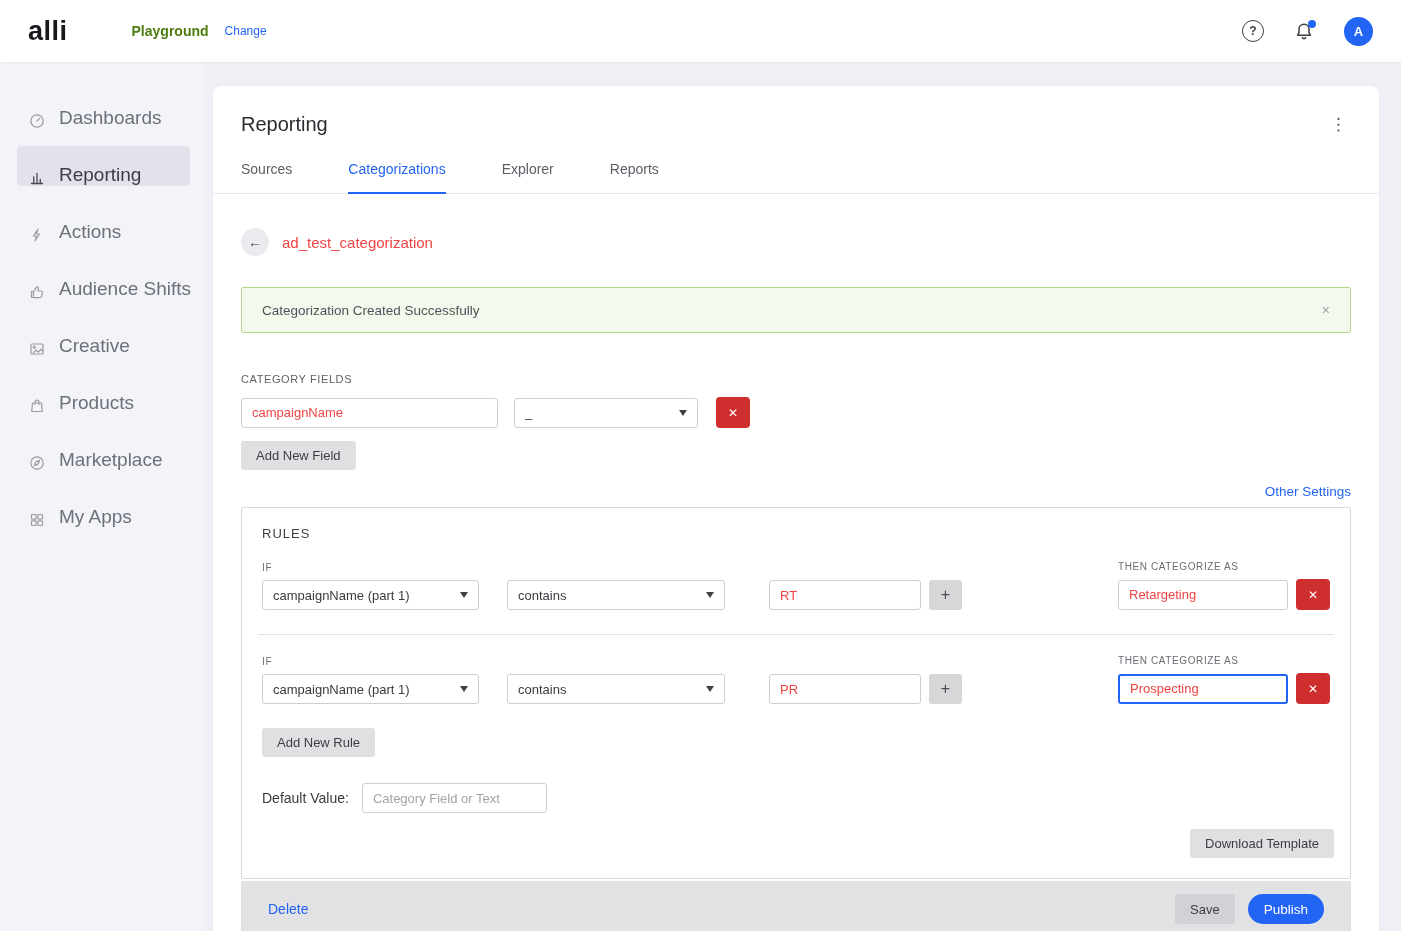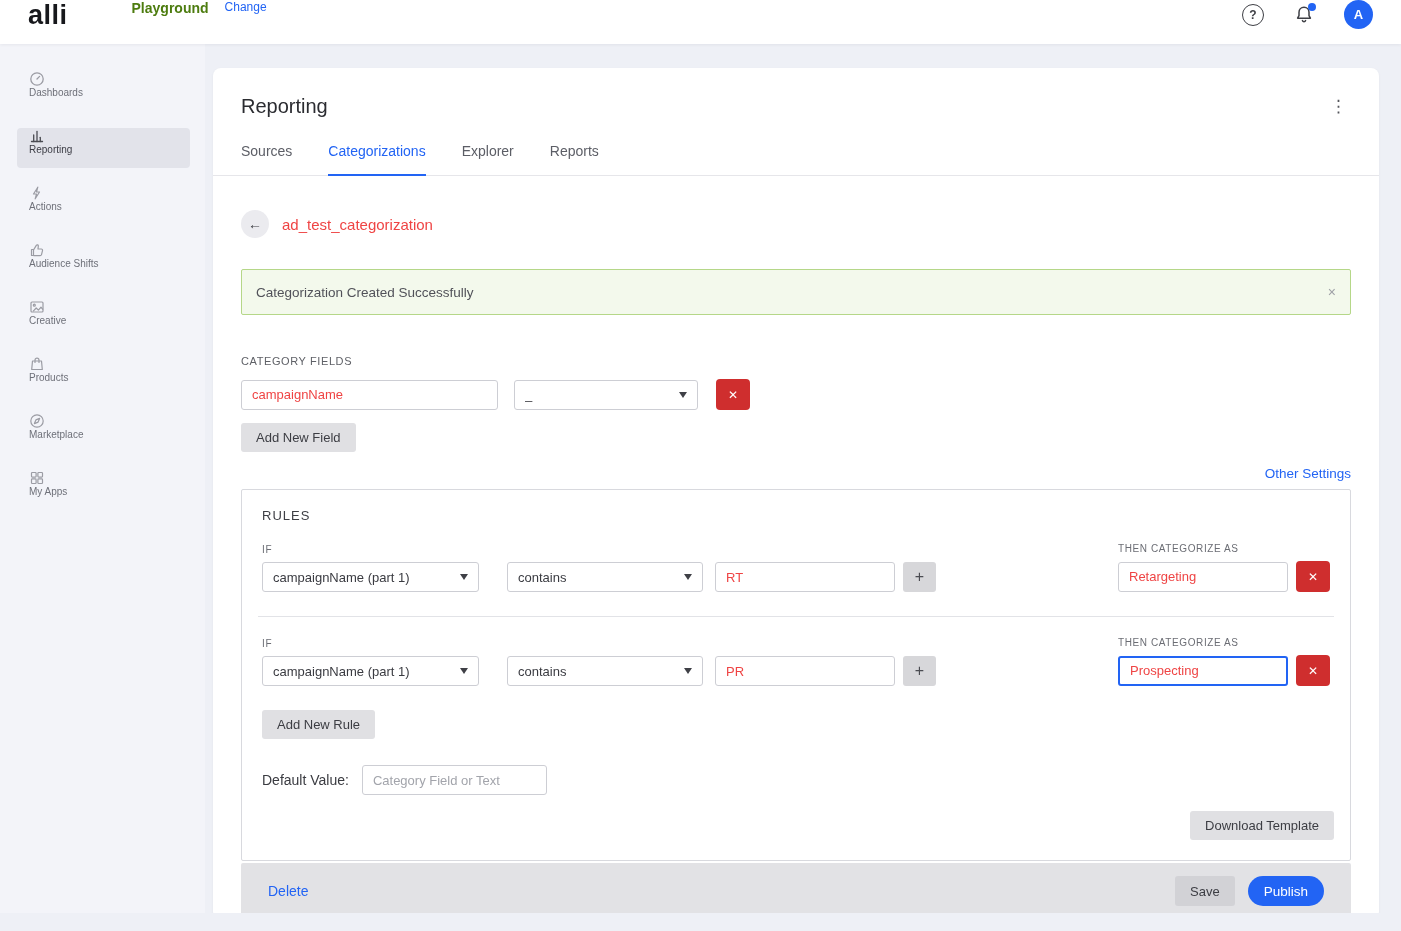--- a/index.html
+++ b/index.html
@@ -10,21 +10,21 @@
   }
   *{box-sizing:border-box;}
   html,body{margin:0;padding:0;}
   body{
     width:1401px;height:931px;overflow:hidden;
     font-family:"Liberation Sans",sans-serif;
     background:#eef0f6;color:#3a3b41;
   }
   
   .topbar{
-    height:44px;background:#fff;display:flex;align-items:flex-start;
+    height:62px;background:#fff;display:flex;align-items:center;
     padding:0 28px;position:relative;z-index:5;
     box-shadow:0 1px 3px rgba(20,20,40,.06);
   }
   .logo{font-size:27px;font-weight:700;letter-spacing:.5px;color:#17181c;margin-right:64px;cursor:pointer;}
   .workspace-name{font-size:14px;font-weight:700;color:#4d7c0f;}
   .change-link{font-size:12px;color:var(--accent);margin-left:16px;cursor:pointer;text-decoration:none;}
   .topbar-right{margin-left:auto;display:flex;align-items:center;gap:30px;}
   .help-icon{
     width:22px;height:22px;border:1.7px solid #3e3f45;border-radius:50%;
     display:flex;align-items:center;justify-content:center;
@@ -34,52 +34,52 @@
   .bell-dot{position:absolute;top:-2px;right:-2px;width:8px;height:8px;border-radius:50%;background:var(--accent);}
   .avatar{
     width:29px;height:29px;border-radius:50%;background:var(--accent);
     color:#fff;font-size:13px;font-weight:700;
     display:flex;align-items:center;justify-content:center;cursor:pointer;
   }
   
   .shell{display:flex;height:869px;}
   .sidebar{width:205px;background:#f3f4f9;padding-top:27px;flex-shrink:0;}
   .side-item{
-    display:flex;align-items:flex-start;height:40px;
+    display:flex;align-items:flex-end;height:40px;
     margin:0 15px 17px 17px;padding:0 12px;border-radius:4px;
-    color:#6e7079;font-size:10px;cursor:pointer;white-space:nowrap;flex-direction:column;
+    color:#6e7079;font-size:19px;cursor:pointer;white-space:nowrap;
   }
   .side-item .sicon{width:16px;height:16px;margin-right:14px;display:flex;color:#9b9ca4;}
   .side-item.active{background:#e2e3ea;color:#3c3d45;}
   .side-item.active .sicon{color:#4a4b52;}
   .main{flex:1;padding:24px 22px 0 8px;overflow:hidden;}
   .card{
     background:#fff;border-radius:8px;min-height:838px;
     box-shadow:0 1px 3px rgba(20,20,40,.05);
   }
   
   .card-head{display:flex;align-items:center;justify-content:space-between;padding:26px 26px 0 28px;}
   .card-title{font-size:20px;color:#2b2c31;}
   .kebab{font-size:17px;color:#55565c;cursor:pointer;padding:2px 6px;}
-  .tabs{display:flex;gap:36px;padding:0 28px;margin-top:24px;border-bottom:1px solid #e6e6ea;}
+  .tabs{display:flex;gap:56px;padding:0 28px;margin-top:24px;border-bottom:1px solid #e6e6ea;}
   .tab{font-size:14px;color:#5c5e66;padding-bottom:15px;cursor:pointer;}
   .tab.active{color:var(--accent);border-bottom:2px solid var(--accent);margin-bottom:-1px;}
   
   .content{padding:34px 28px 0;}
   .back-row{display:flex;align-items:center;gap:13px;}
   .back-btn{
     width:28px;height:28px;border-radius:50%;background:#ebebef;border:none;
     display:flex;align-items:center;justify-content:center;
     font-size:14px;color:#3c3d42;cursor:pointer;
   }
   .cat-name{font-size:15px;color:#ef4444;}
   .banner{
     margin-top:31px;height:46px;background:var(--success-bg);
     border:1px solid var(--success-border);border-radius:2px;
-    display:flex;align-items:center;padding:0 14px;
+    display:flex;align-items:center;padding:0 20px;
     font-size:13.5px;color:#515259;
   }
   .banner-close{margin-left:auto;color:#9ea0a6;font-size:14px;cursor:pointer;}
   .section-label{margin-top:40px;font-size:11px;letter-spacing:.6px;color:#5f6167;}
   .fields-row{margin-top:12px;display:flex;align-items:center;}
   .text-input{
     height:30px;border:1px solid #cdced4;border-radius:3px;
     padding:0 10px;font-size:13px;color:#ef4444;background:#fff;
     font-family:"Liberation Sans",sans-serif;outline:none;
   }
@@ -111,22 +111,22 @@
   .other-settings-row{display:flex;justify-content:flex-end;margin-top:14px;}
   .other-settings{font-size:13.5px;color:var(--accent);cursor:pointer;text-decoration:none;}
   
   .rules-box{margin-top:8px;border:1px solid #d8d9de;border-radius:2px;padding:18px 16px 20px;}
   .rules-heading{font-size:13px;letter-spacing:1px;color:#3e3f45;margin-left:4px;}
   .rule-row{display:flex;align-items:flex-end;padding:20px 4px 24px;}
   .rule-row.bordered{border-bottom:1px solid #e2e3e7;}
   .mini-label{font-size:10px;letter-spacing:.6px;color:#6b6d74;margin-bottom:7px;}
   .controls{display:flex;align-items:center;}
   .sel-field{width:217px;align-items:center;}
-  .sel-op{width:196px;margin-left:28px;}
-  .val-input{width:180px;margin-left:12px;}
+  .sel-op{width:218px;margin-left:28px;}
+  .val-input{width:152px;margin-left:44px;}
   .plus-btn{
     width:33px;height:30px;margin-left:8px;background:#d7d7da;border:none;border-radius:3px;
     font-size:16px;color:#4b4c52;cursor:pointer;display:flex;align-items:center;justify-content:center;
   }
   .rule-right{margin-left:auto;}
   .cat-input{width:170px;}
   .cat-input.focused{border:2px solid var(--accent);}
   .rule-right .danger-btn{margin-left:8px;}
   .add-rule-btn{margin:24px 0 0 4px;}
   .default-row{margin-top:26px;margin-left:4px;display:flex;align-items:center;gap:13px;}

